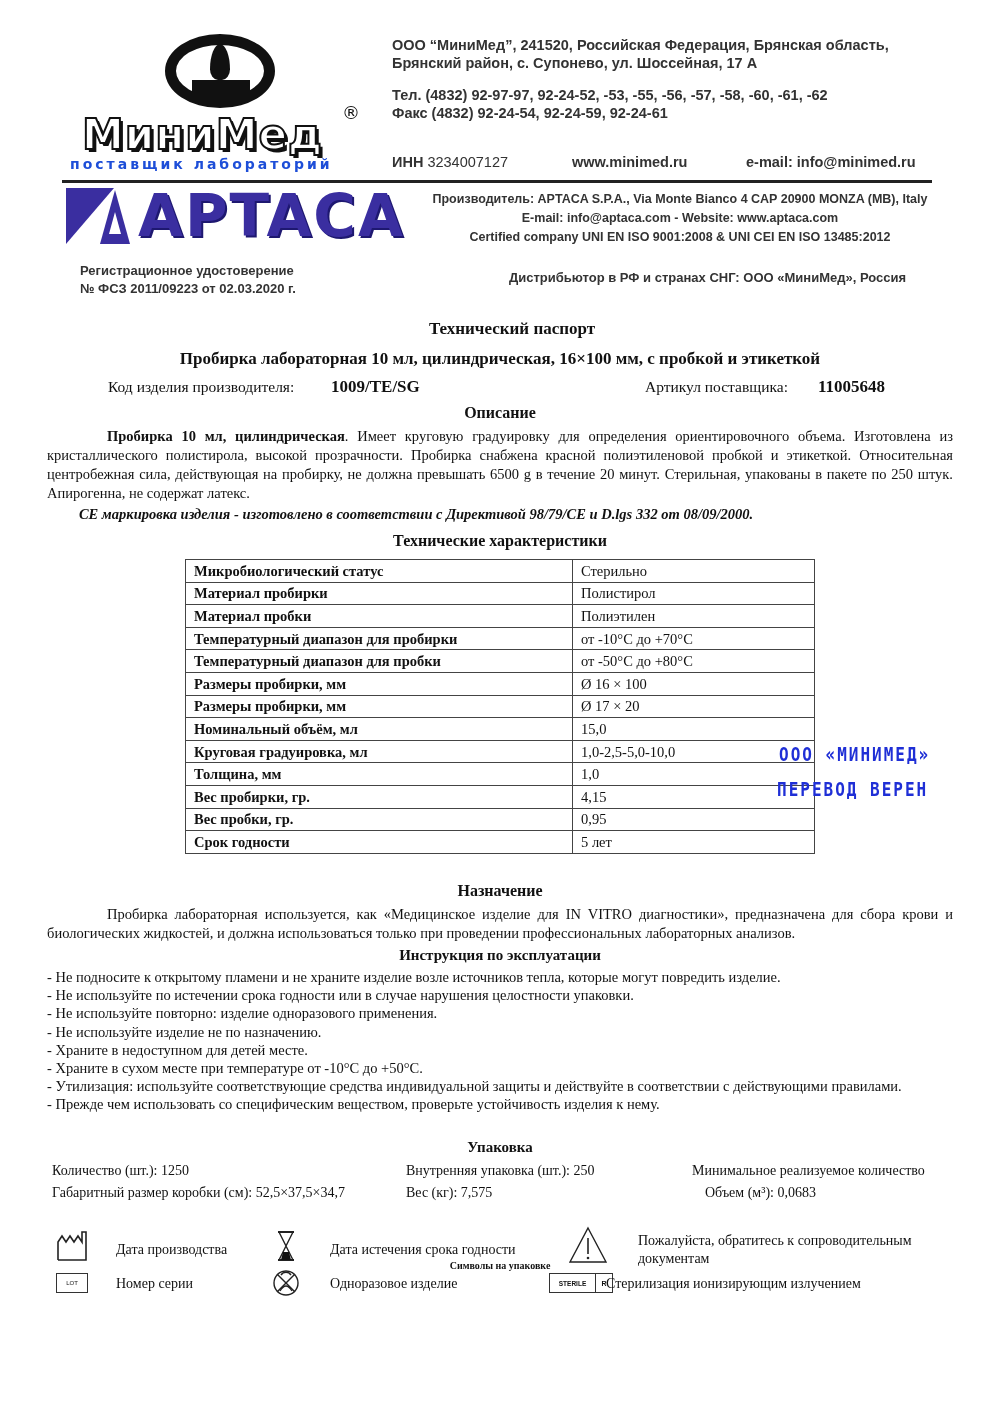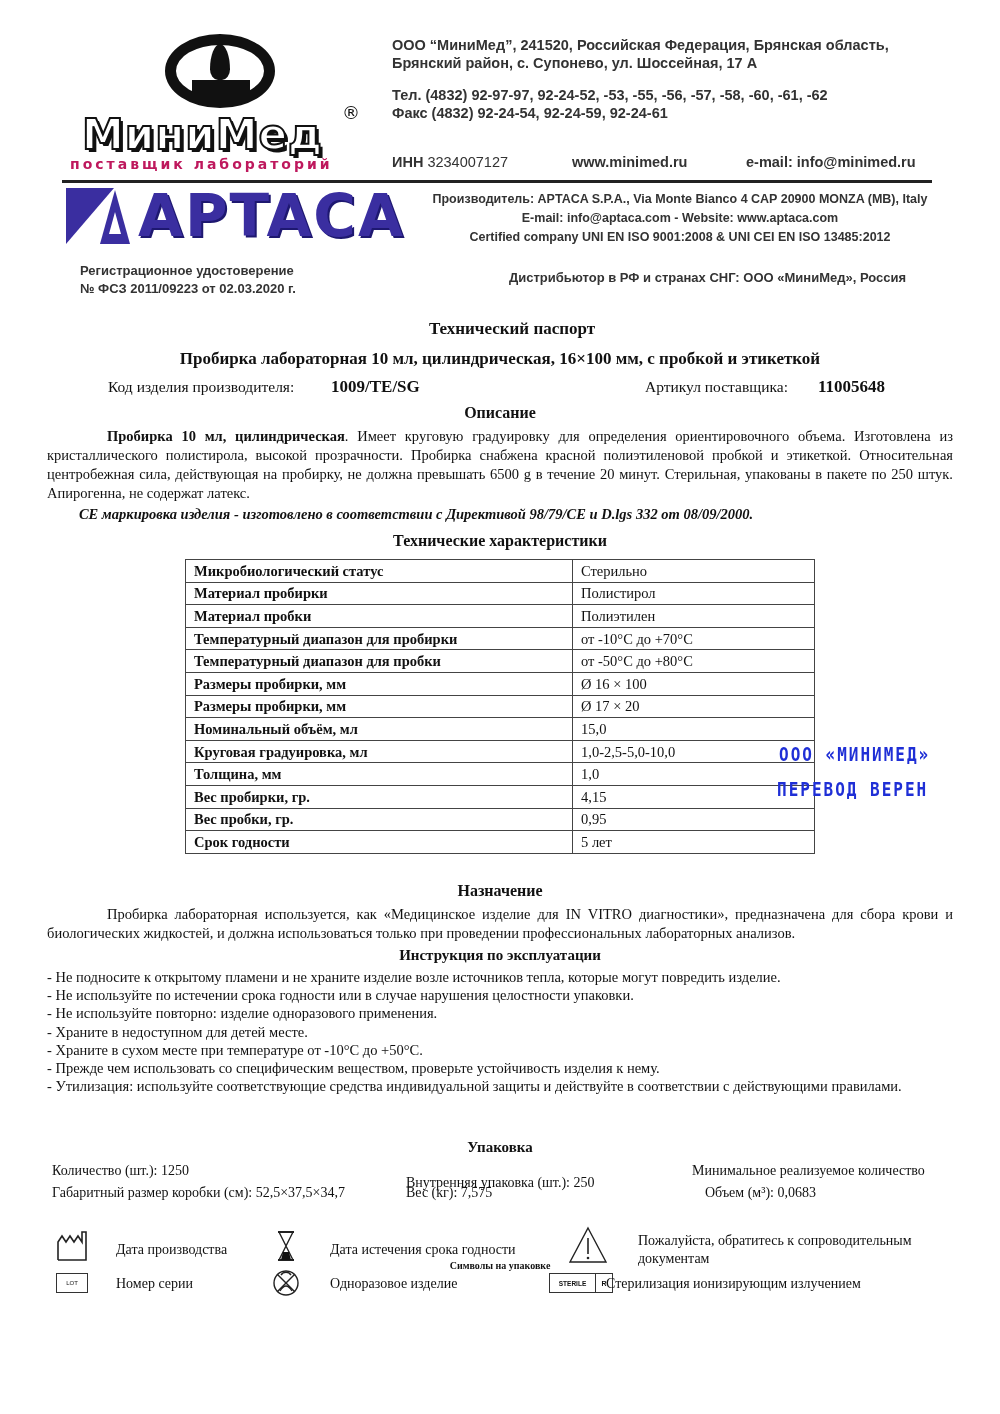--- a/index.html
+++ b/index.html
@@ -6,21 +6,21 @@
   body { width: 1000px; height: 1414px; position: relative; overflow: hidden; font-family: "Liberation Serif", serif; color: #111; }
   .abs { position: absolute; }
 
   
   .logo-mm { left: 70px; top: 28px; width: 300px; height: 150px; }
   .logo-oval { position: absolute; left: 95px; top: 6px; width: 110px; height: 74px; border: 11px solid #111; border-radius: 50%; box-sizing: border-box; }
   .logo-flame { position: absolute; left: 140px; top: 16px; width: 20px; height: 36px; background: #111; border-radius: 50% 50% 40% 40% / 70% 70% 30% 30%; }
   .logo-base { position: absolute; left: 122px; top: 52px; width: 58px; height: 22px; background: #111; }
   .logo-word { position: absolute; left: 12px; top: 82px; font-family: "DejaVu Sans", sans-serif; font-weight: bold; font-size: 42px; letter-spacing: 1px; color: #fff; -webkit-text-stroke: 2px #111; text-shadow: 3px 3px 0 #111; }
   .logo-reg { position: absolute; left: 272px; top: 74px; font-size: 18px; font-family: "DejaVu Sans", sans-serif; }
-  .logo-sub { position: absolute; left: 0px; top: 128px; font-family: "DejaVu Sans", sans-serif; font-weight: bold; font-size: 14px; letter-spacing: 3px; color: #be185d; }
+  .logo-sub { position: absolute; left: 0px; top: 128px; font-family: "DejaVu Sans", sans-serif; font-weight: bold; font-size: 14px; letter-spacing: 3px; color: #1d4ed8; }
 
   .contact { font-family: "Liberation Sans", sans-serif; font-weight: bold; font-size: 14.5px; color: #333; line-height: 18px; }
   .contact .normal { font-weight: normal; }
 
   .hr-thick { left: 62px; top: 180px; width: 870px; height: 3px; background: #222; }
 
   
   .aptaca { left: 66px; top: 186px; width: 340px; height: 62px; }
   .ap-tri { position: absolute; left: 0; top: 2px; width: 0; height: 0; border-left: 48px solid #3a2ea0; border-bottom: 56px solid transparent; }
   .ap-a { position: absolute; left: 34px; top: 4px; width: 30px; height: 54px; }
@@ -179,29 +179,30 @@
 <div class="abs stamp" style="left:777px; top:777px;">ПЕРЕВОД ВЕРЕН</div>
 
 <div class="abs h-center" style="top:882px; font-size:16px;">Назначение</div>
 <div class="abs para indent" style="top:905px;">Пробирка лабораторная используется, как «Медицинское изделие для IN VITRO диагностики», предназначена для сбора крови и биологических жидкостей, и должна использоваться только при проведении профессиональных лабораторных анализов.</div>
 
 <div class="abs h-center" style="top:947px; font-size:15px;">Инструкция по эксплуатации</div>
 <div class="abs ilist" style="top:968px;">
   <div>- Не подносите к открытому пламени и не храните изделие возле источников тепла, которые могут повредить изделие.</div>
   <div>- Не используйте по истечении срока годности или в случае нарушения целостности упаковки.</div>
   <div>- Не используйте повторно: изделие одноразового применения.</div>
+  <div>- Не используйте изделие не по назначению.</div>
   <div>- Храните в недоступном для детей месте.</div>
   <div>- Храните в сухом месте при температуре от -10°C до +50°C.</div>
+  <div>- Утилизация: используйте соответствующие средства индивидуальной защиты и действуйте в соответствии с действующими правилами.</div>
   <div>- Прежде чем использовать со специфическим веществом, проверьте устойчивость изделия к нему.</div>
-  <div>- Утилизация: используйте соответствующие средства индивидуальной защиты и действуйте в соответствии с действующими правилами.</div>
 </div>
 
 <div class="abs h-center" style="top:1139px; font-size:15px;">Упаковка</div>
 <div class="abs pack" style="left:52px; top:1160px;">Количество (шт.):  1250</div>
-<div class="abs pack" style="left:406px; top:1160px;margin-top:12px;">Внутренняя упаковка (шт.): 250</div>
+<div class="abs pack" style="left:406px; top:1160px;">Внутренняя упаковка (шт.): 250</div>
 <div class="abs pack" style="left:692px; top:1160px;">Минимальное реализуемое количество</div>
 <div class="abs pack" style="left:52px; top:1182px;">Габаритный размер коробки (см): 52,5×37,5×34,7</div>
 <div class="abs pack" style="left:406px; top:1182px;">Вес (кг):  7,575</div>
 <div class="abs pack" style="left:692px; top:1182px;margin-left:13px;">Объем (м³): 0,0683</div>
 
 <div class="abs h-center" style="top:1260px; font-size:10px;">Символы на упаковке</div>
 
 <svg class="abs sym-icon" style="left:54px; top:1230px;" viewBox="0 0 36 32">
   <polyline points="4,30 4,12 8,6 12,12 16,6 20,12 24,6 28,12 28,2 32,2 32,30 4,30" fill="none" stroke="#222" stroke-width="1.6"></polyline>
 </svg>

